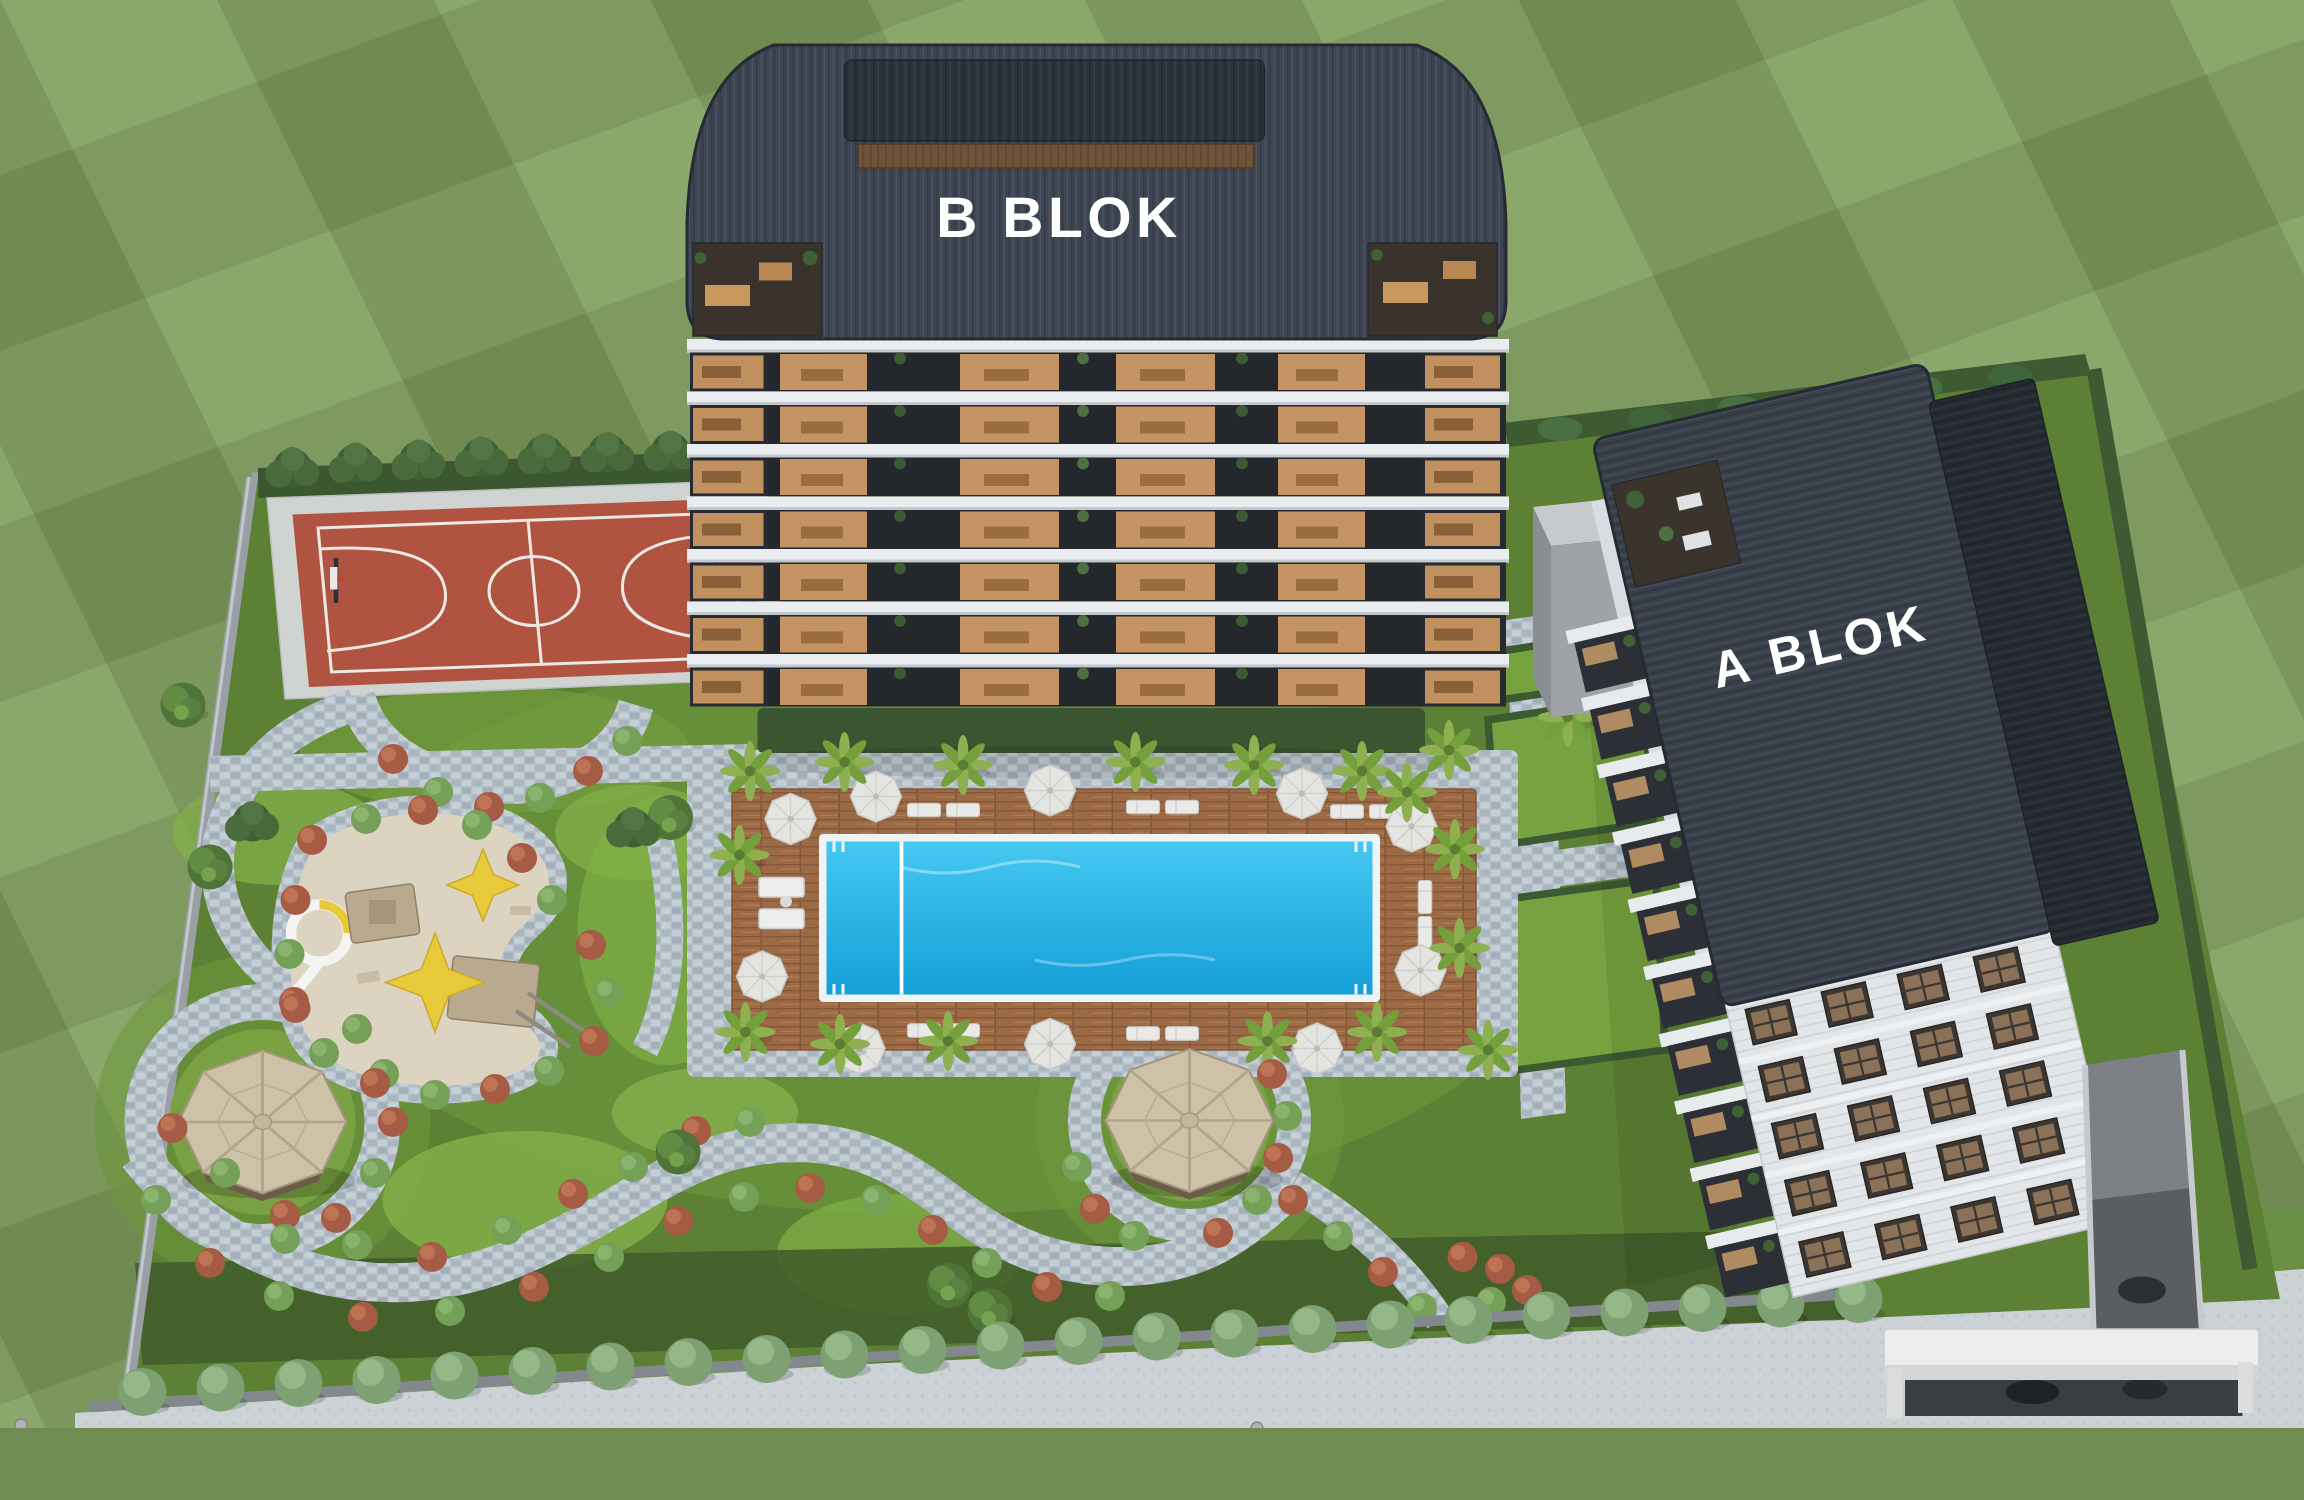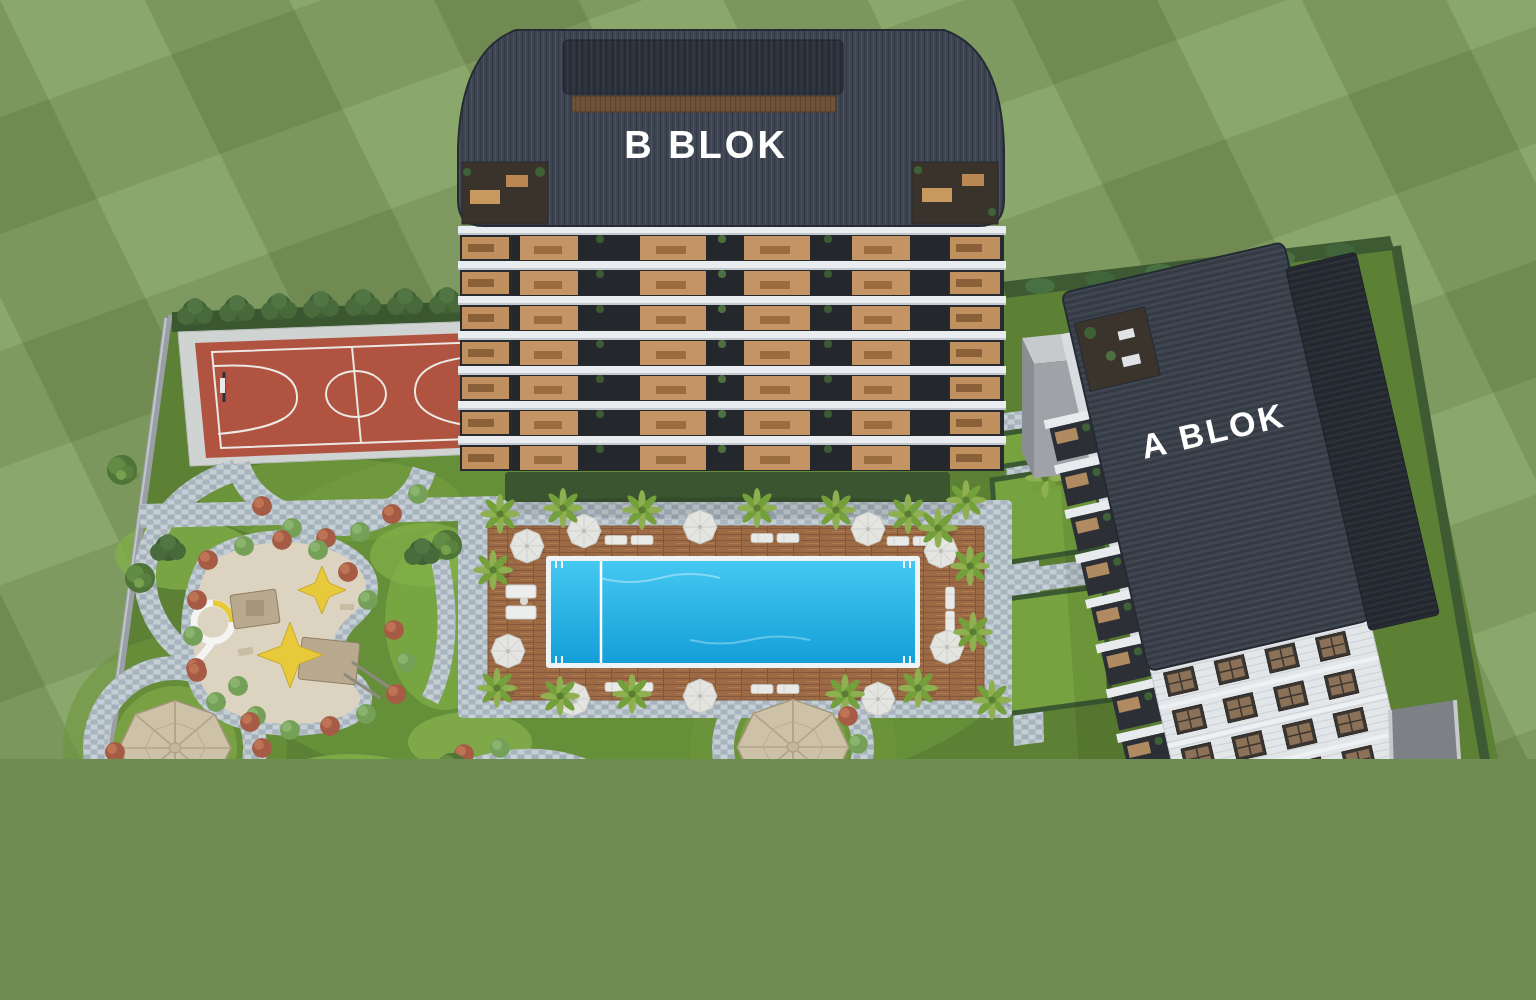--- a/index.html
+++ b/index.html
@@ -1,16 +1,16 @@
 <!DOCTYPE html>
 <html><head>
 <meta charset="utf-8">
 <style>
   html,body{margin:0;padding:0;background:#6f8d53;}
-  .stage{position:relative;width:1536px;height:759px;overflow:hidden;
+  .stage{position:relative;width:1536px;height:952px;overflow:hidden;
          font-family:"Liberation Sans", sans-serif;}
   svg{display:block}
   .blok-label{font-family:"Liberation Sans", sans-serif;font-weight:700;
               fill:#ffffff;letter-spacing:3px;}
 </style>
 </head>
 <body>
 
 <div class="stage">
 <svg width="1536" height="1000" viewBox="0 0 1536 1000">

